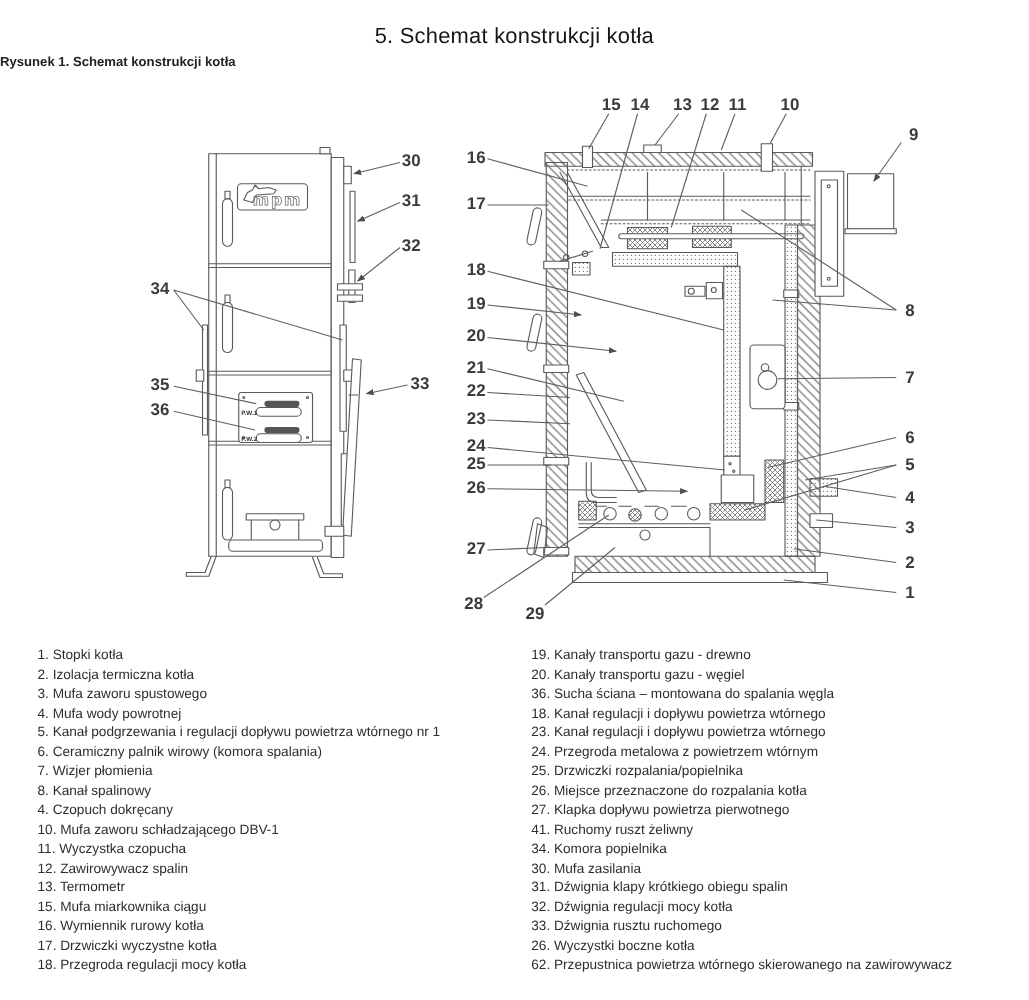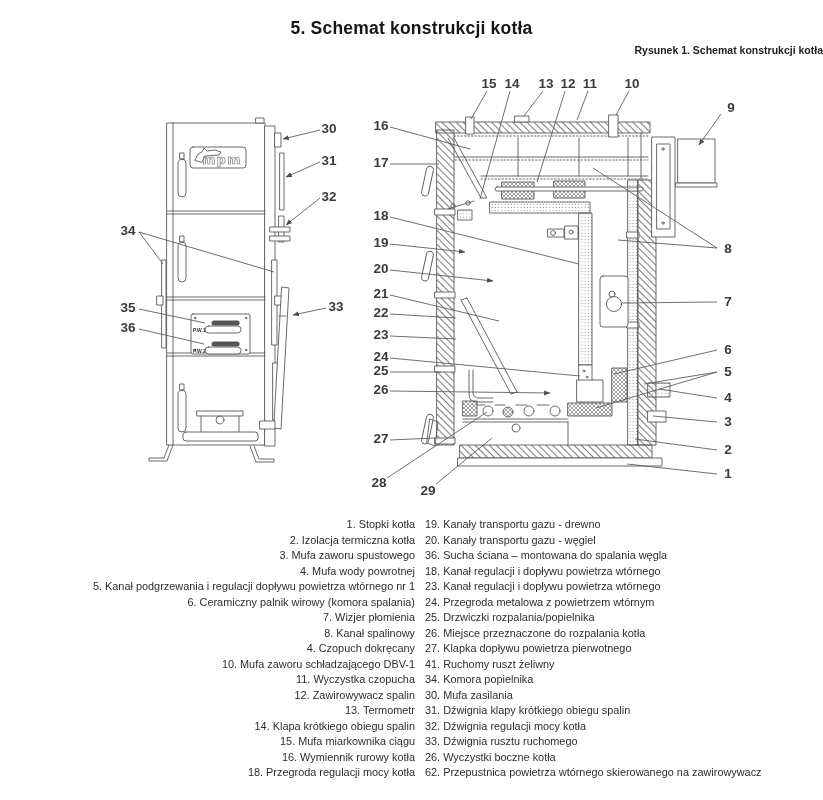--- a/index.html
+++ b/index.html
@@ -2,24 +2,24 @@
 <html><head>
 <meta charset="utf-8">
 <style>
   html,body { margin:0; padding:0; }
   body {
     width:823px; height:800px; position:relative; overflow:hidden;
     background:#ffffff; font-family:"Liberation Sans", sans-serif;
   }
   .title {
     position:absolute; top:18px; left:0; width:823px; text-align:center;
-    font-size:17.5px; font-weight:700; color:#161616; letter-spacing:.2px;
+    font-size:17.5px; font-weight:400; color:#161616; letter-spacing:.2px;
   }
   .subtitle {
-    position:absolute; top:44px; left:0; width:823px; text-align:right;
+    position:absolute; top:44px; left:0; width:823px; text-align:left;
     font-size:10.5px; font-weight:700; color:#222;
   }
   svg.front { position:absolute; left:95px; top:80px; }
   svg.cross { position:absolute; left:360px; top:72px; }
   .dr rect,.dr line,.dr path,.dr circle,.dr polygon,.dr polyline {
     stroke:#5a5a5a; stroke-width:0.9; fill:none; stroke-linecap:round; stroke-linejoin:round;
   }
   .wfill   { fill:#ffffff !important; }
   .hatchfill { fill:url(#h1) !important; }
   .crossfill { fill:url(#x1p) !important; }
@@ -31,21 +31,21 @@
   }
   .pwtext {
     font-family:"Liberation Sans", sans-serif; font-size:5px; font-weight:700;
     fill:#333; stroke:none;
   }
   .logotext {
     font-family:"DejaVu Sans", sans-serif; font-size:12.5px; font-weight:700;
     fill:none; stroke:#6a6a6a; stroke-width:0.6; text-anchor:middle; letter-spacing:1.5px;
   }
   .legend { position:absolute; top:517px; font-size:10.9px; color:#2e2e2e; }
-  .legend-left  { left:30px;  width:385px;text-align:right; }
+  .legend-left  { left:30px;  width:385px; }
   .legend-right { left:425px; width:400px; }
   .legend-item { line-height:15.5px; white-space:nowrap; }
 </style>
 </head>
 <body>
 
 <div class="title">5. Schemat konstrukcji kotła</div>
 <div class="subtitle">Rysunek 1. Schemat konstrukcji kotła</div>
 
 <svg class="front" width="265" height="405" viewBox="0 0 265 405">
@@ -335,23 +335,23 @@
     <div class="legend-item">4. Mufa wody powrotnej</div>
     <div class="legend-item">5. Kanał podgrzewania i regulacji dopływu powietrza wtórnego nr 1</div>
     <div class="legend-item">6. Ceramiczny palnik wirowy (komora spalania)</div>
     <div class="legend-item">7. Wizjer płomienia</div>
     <div class="legend-item">8. Kanał spalinowy</div>
     <div class="legend-item">4. Czopuch dokręcany</div>
     <div class="legend-item">10. Mufa zaworu schładzającego DBV-1</div>
     <div class="legend-item">11. Wyczystka czopucha</div>
     <div class="legend-item">12. Zawirowywacz spalin</div>
     <div class="legend-item">13. Termometr</div>
-    <div class="legend-item">14. Klapa krótkiego obiegu spalin</div>
     <div class="legend-item">15. Mufa miarkownika ciągu</div>
     <div class="legend-item">16. Wymiennik rurowy kotła</div>
+    <div class="legend-item">17. Drzwiczki wyczystne kotła</div>
     <div class="legend-item">18. Przegroda regulacji mocy kotła</div>
   </div>
 <div class="legend legend-right">
     <div class="legend-item">19. Kanały transportu gazu - drewno</div>
     <div class="legend-item">20. Kanały transportu gazu - węgiel</div>
     <div class="legend-item">36. Sucha ściana – montowana do spalania węgla</div>
     <div class="legend-item">18. Kanał regulacji i dopływu powietrza wtórnego</div>
     <div class="legend-item">23. Kanał regulacji i dopływu powietrza wtórnego</div>
     <div class="legend-item">24. Przegroda metalowa z powietrzem wtórnym</div>
     <div class="legend-item">25. Drzwiczki rozpalania/popielnika</div>

